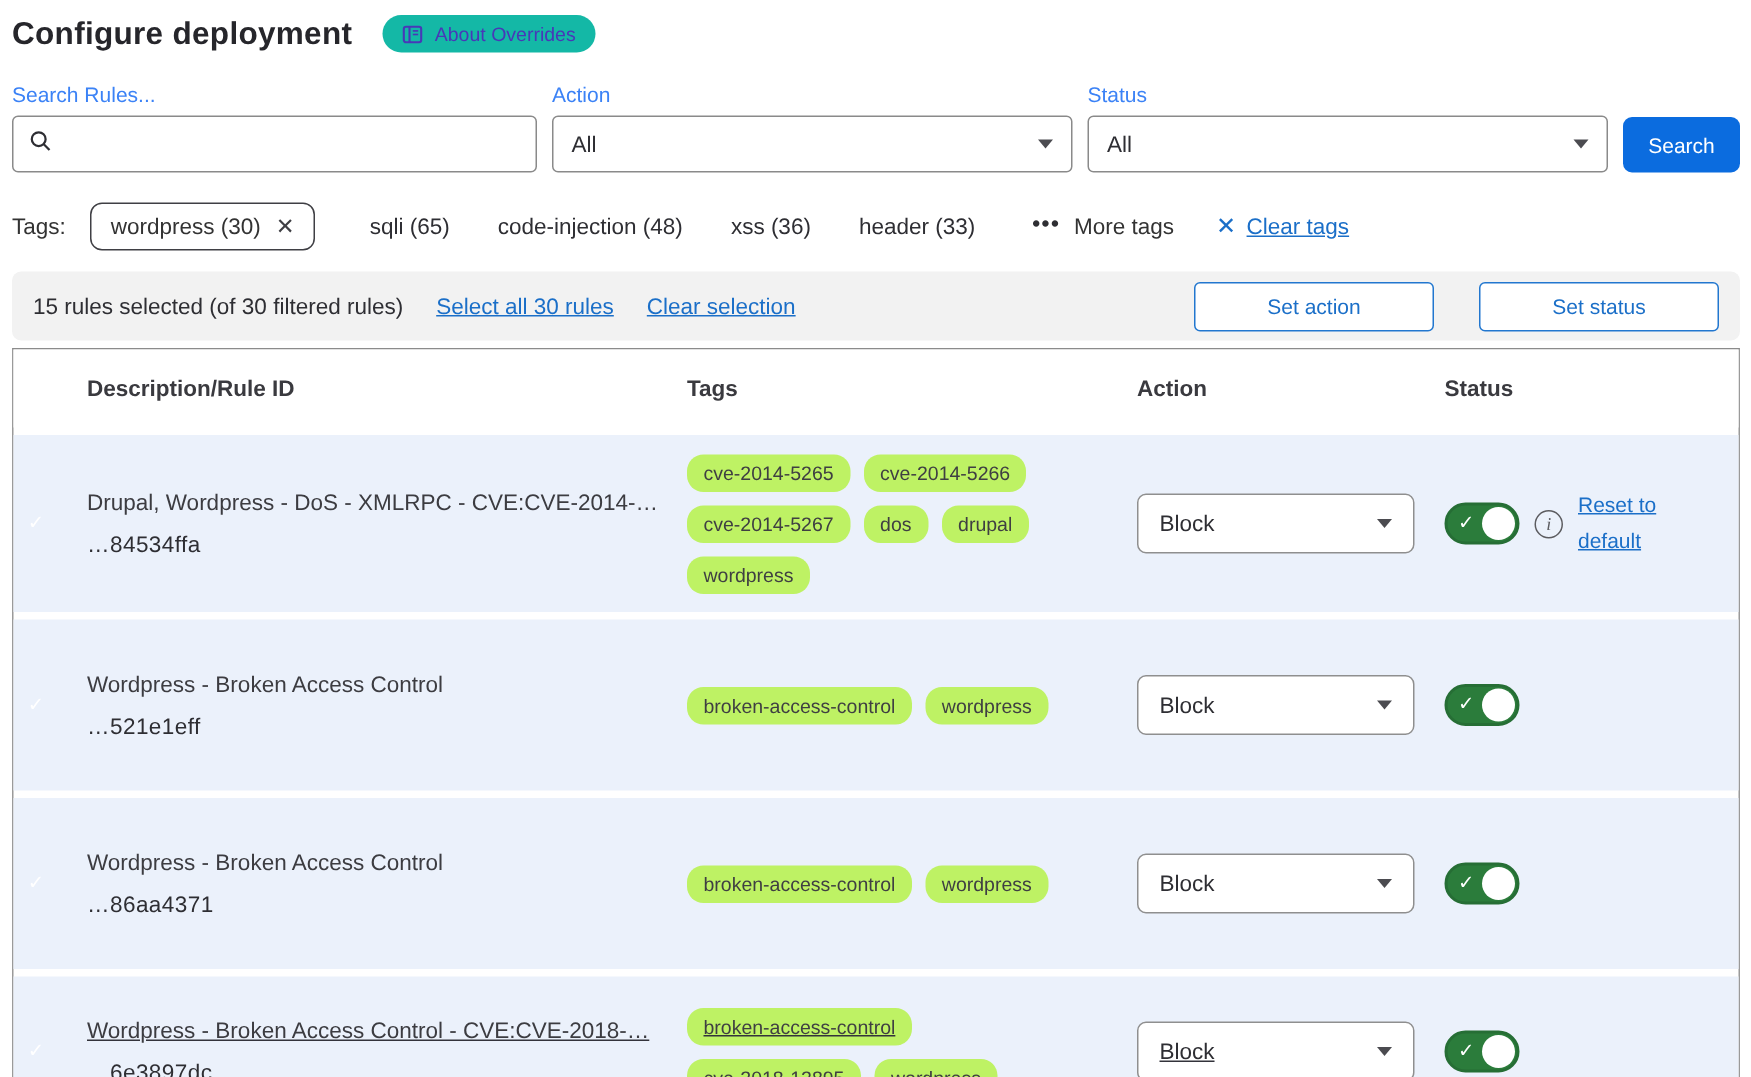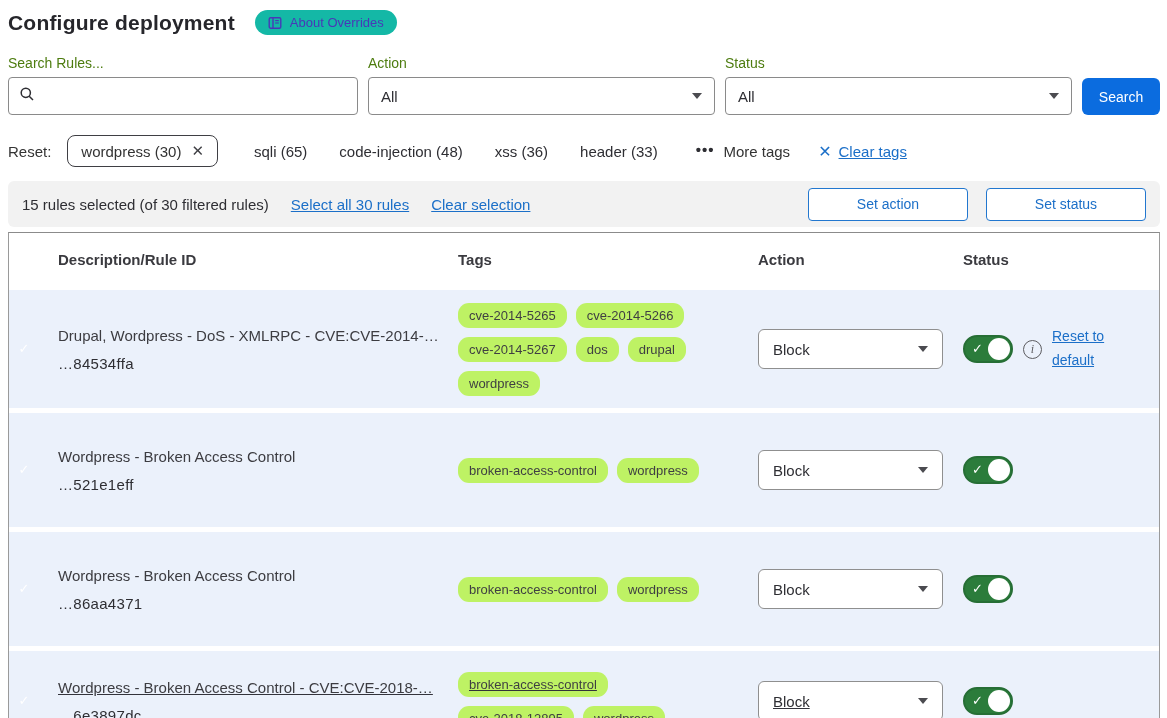--- a/index.html
+++ b/index.html
@@ -10,21 +10,21 @@
   
   .page-header { display:flex; align-items:center; gap:20px; }
   .page-title { font-size:21px; font-weight:700; color:#26262b; letter-spacing:.2px; }
   .about-badge { display:inline-flex; align-items:center; gap:8px; background:#14b8a6;
     color:#4838B8; font-size:13px; padding:5px 13px; border-radius:13px; cursor:pointer; }
   .about-badge svg { display:block; }
 
   
   .filters { display:flex; align-items:flex-end; gap:10px; margin-top:20px; }
   .filter-field { display:flex; flex-direction:column; gap:6px; }
-  .filter-label { font-size:14px; color:#4d7c0f; }
+  .filter-label { font-size:14px; color:#3b82f6; }
   .search-box { width:350px; height:38px; border:1px solid #8a8a8a; border-radius:4px;
     background:#fff; display:flex; align-items:center; padding:0 10px; gap:8px; }
   .search-box input { border:none; outline:none; flex:1; font-size:14px; background:transparent;
     font-family:inherit; }
   .select-box { width:347px; height:38px; border:1px solid #8a8a8a; border-radius:4px;
     background:#fff; display:flex; align-items:center; justify-content:space-between;
     padding:0 12px; font-size:15px; color:#2e2e33; cursor:pointer; }
   .caret { width:0; height:0; border-left:5px solid transparent; border-right:5px solid transparent;
     border-top:6px solid #4b4b50; }
   .btn-search { width:84px; height:37px; background:#0B6CDF; color:#fff; border:none;
@@ -42,21 +42,21 @@
   .clear-tags { display:inline-flex; align-items:center; gap:7px; margin-left:28px; color:#1B6FC8;
     cursor:pointer; }
   .clear-tags .x { font-size:16px; }
   .clear-tags .lbl { text-decoration:underline; }
 
   
   .selection-bar { margin-top:14px; background:#F2F2F2; border-radius:6px; height:46px;
     display:flex; align-items:center; padding:0 14px; gap:22px; }
   .sel-summary { font-size:15px; color:#2e2e33; }
   .sel-link { font-size:15px; color:#1B6FC8; text-decoration:underline; cursor:pointer; }
-  .sel-actions { margin-left:auto; display:flex; gap:18px; }
+  .sel-actions { margin-left:auto; display:flex; gap:30px; }
   .btn-outline { width:160px; height:33px; background:#fff; border:1px solid #2277cf;
     color:#1B6FC8; border-radius:4px; font-size:14px; cursor:pointer; font-family:inherit; }
 
   
   .rules-table { margin-top:5px; border:1px solid #9a9a9a; border-top-color:#8b8b8b;
     background:#fff; }
   .t-header { display:flex; align-items:center; height:52px; background:#fff; }
   .t-row { display:flex; align-items:center; background:#EBF1FB; margin-top:5px; }
   .col-check { width:49px; padding-left:15px; flex:none; }
   .col-desc { width:400px; flex:none; padding-right:10px; }
@@ -144,21 +144,21 @@
       <span class="filter-label">Status</span>
       <div class="select-box">
         <span>All</span>
         <span class="caret"></span>
       </div>
     </div>
     <button class="btn-search">Search</button>
   </div>
 
   <div class="tags-bar">
-    <span class="tags-label">Reset:</span>
+    <span class="tags-label">Tags:</span>
     <span class="tag-chip-selected">
       <span>wordpress (30)</span>
       <span class="x">✕</span>
     </span>
     <span class="tag-plain">sqli (65)</span>
     <span class="tag-plain">code-injection (48)</span>
     <span class="tag-plain">xss (36)</span>
     <span class="tag-plain">header (33)</span>
     <span class="more-tags">
       <span class="dots">•••</span>

